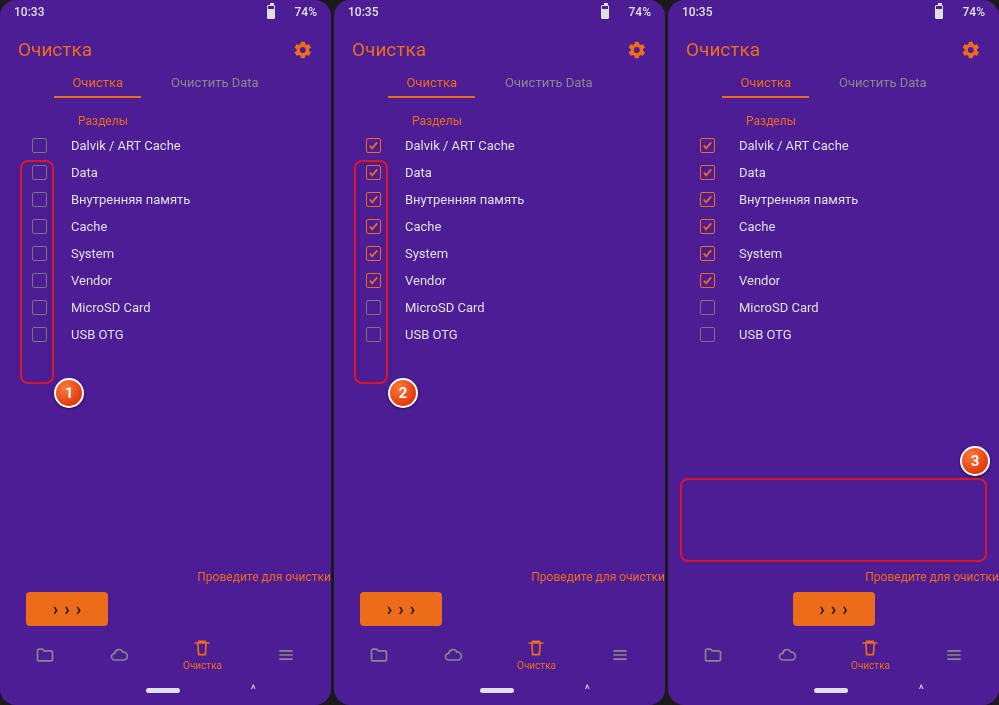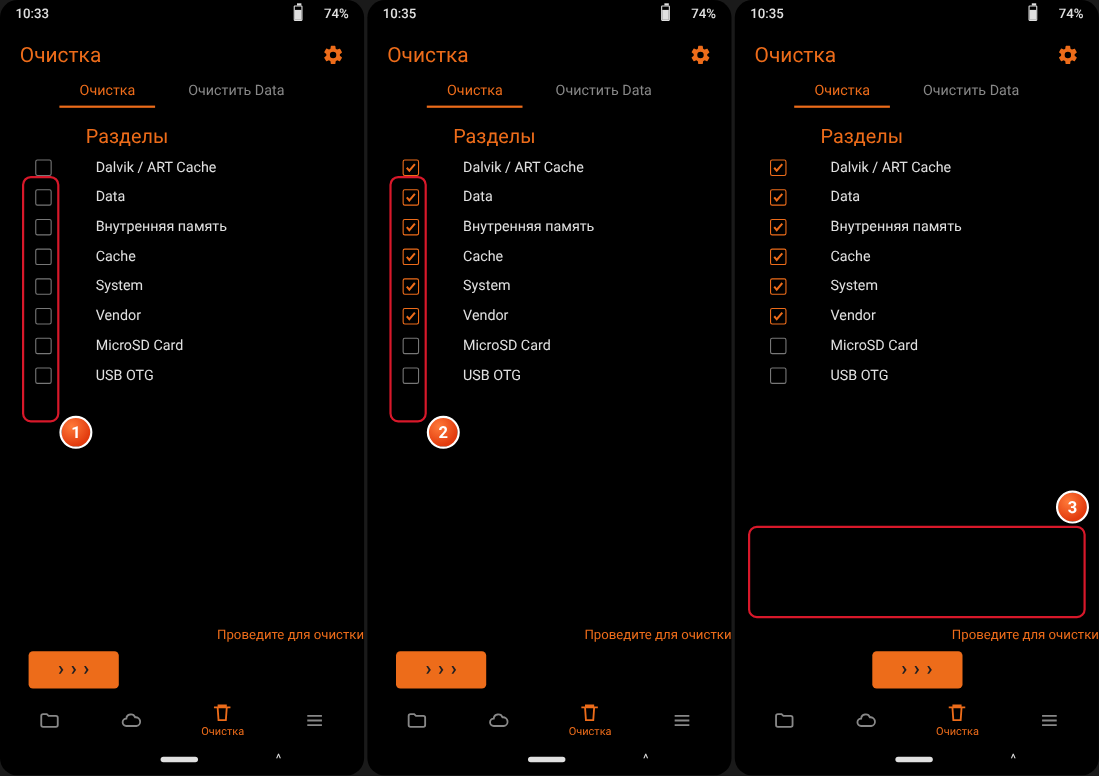--- a/index.html
+++ b/index.html
@@ -8,21 +8,21 @@
     font-family: -apple-system, Roboto, sans-serif;
     width: 999px;
     height: 705px;
     display: flex;
     gap: 3px;
     padding: 0;
   }
   .panel {
     width: 331px;
     height: 705px;
-    background: #000000;
+    background: #4c1d95;
     border-radius: 16px;
     position: relative;
     overflow: hidden;
     display: flex;
     flex-direction: column;
   }
   .status-bar {
     height: 24px;
     display: flex;
     justify-content: space-between;
@@ -58,27 +58,27 @@
   .tab {
     font-size: 13px; padding: 6px 4px 8px 4px;
     color: #888; position: relative;
   }
   .tab.active { color: #ed6c1a; }
   .tab.active::after {
     content: ""; position: absolute; bottom: 0; left: -14px; right: -14px;
     height: 2px; background: #ed6c1a;
   }
   .section-label {
-    color: #ed6c1a; font-size: 18px;
+    color: #ed6c1a; font-size: 12px;
     padding: 16px 0 4px 78px;
   }
   .list { padding: 0 18px 0 18px; }
   .row {
     display: flex; align-items: center;
-    height: 27px; gap: 40px;
+    height: 27px; gap: 24px;
     padding-left: 14px;
   }
   .cb {
     width: 15px; height: 15px;
     border: 1.5px solid #777; border-radius: 2px;
     display: flex; align-items: center; justify-content: center;
     flex-shrink: 0;
   }
   .cb.checked { border-color: #ed6c1a; }
   .cb.checked svg { display: block; }

